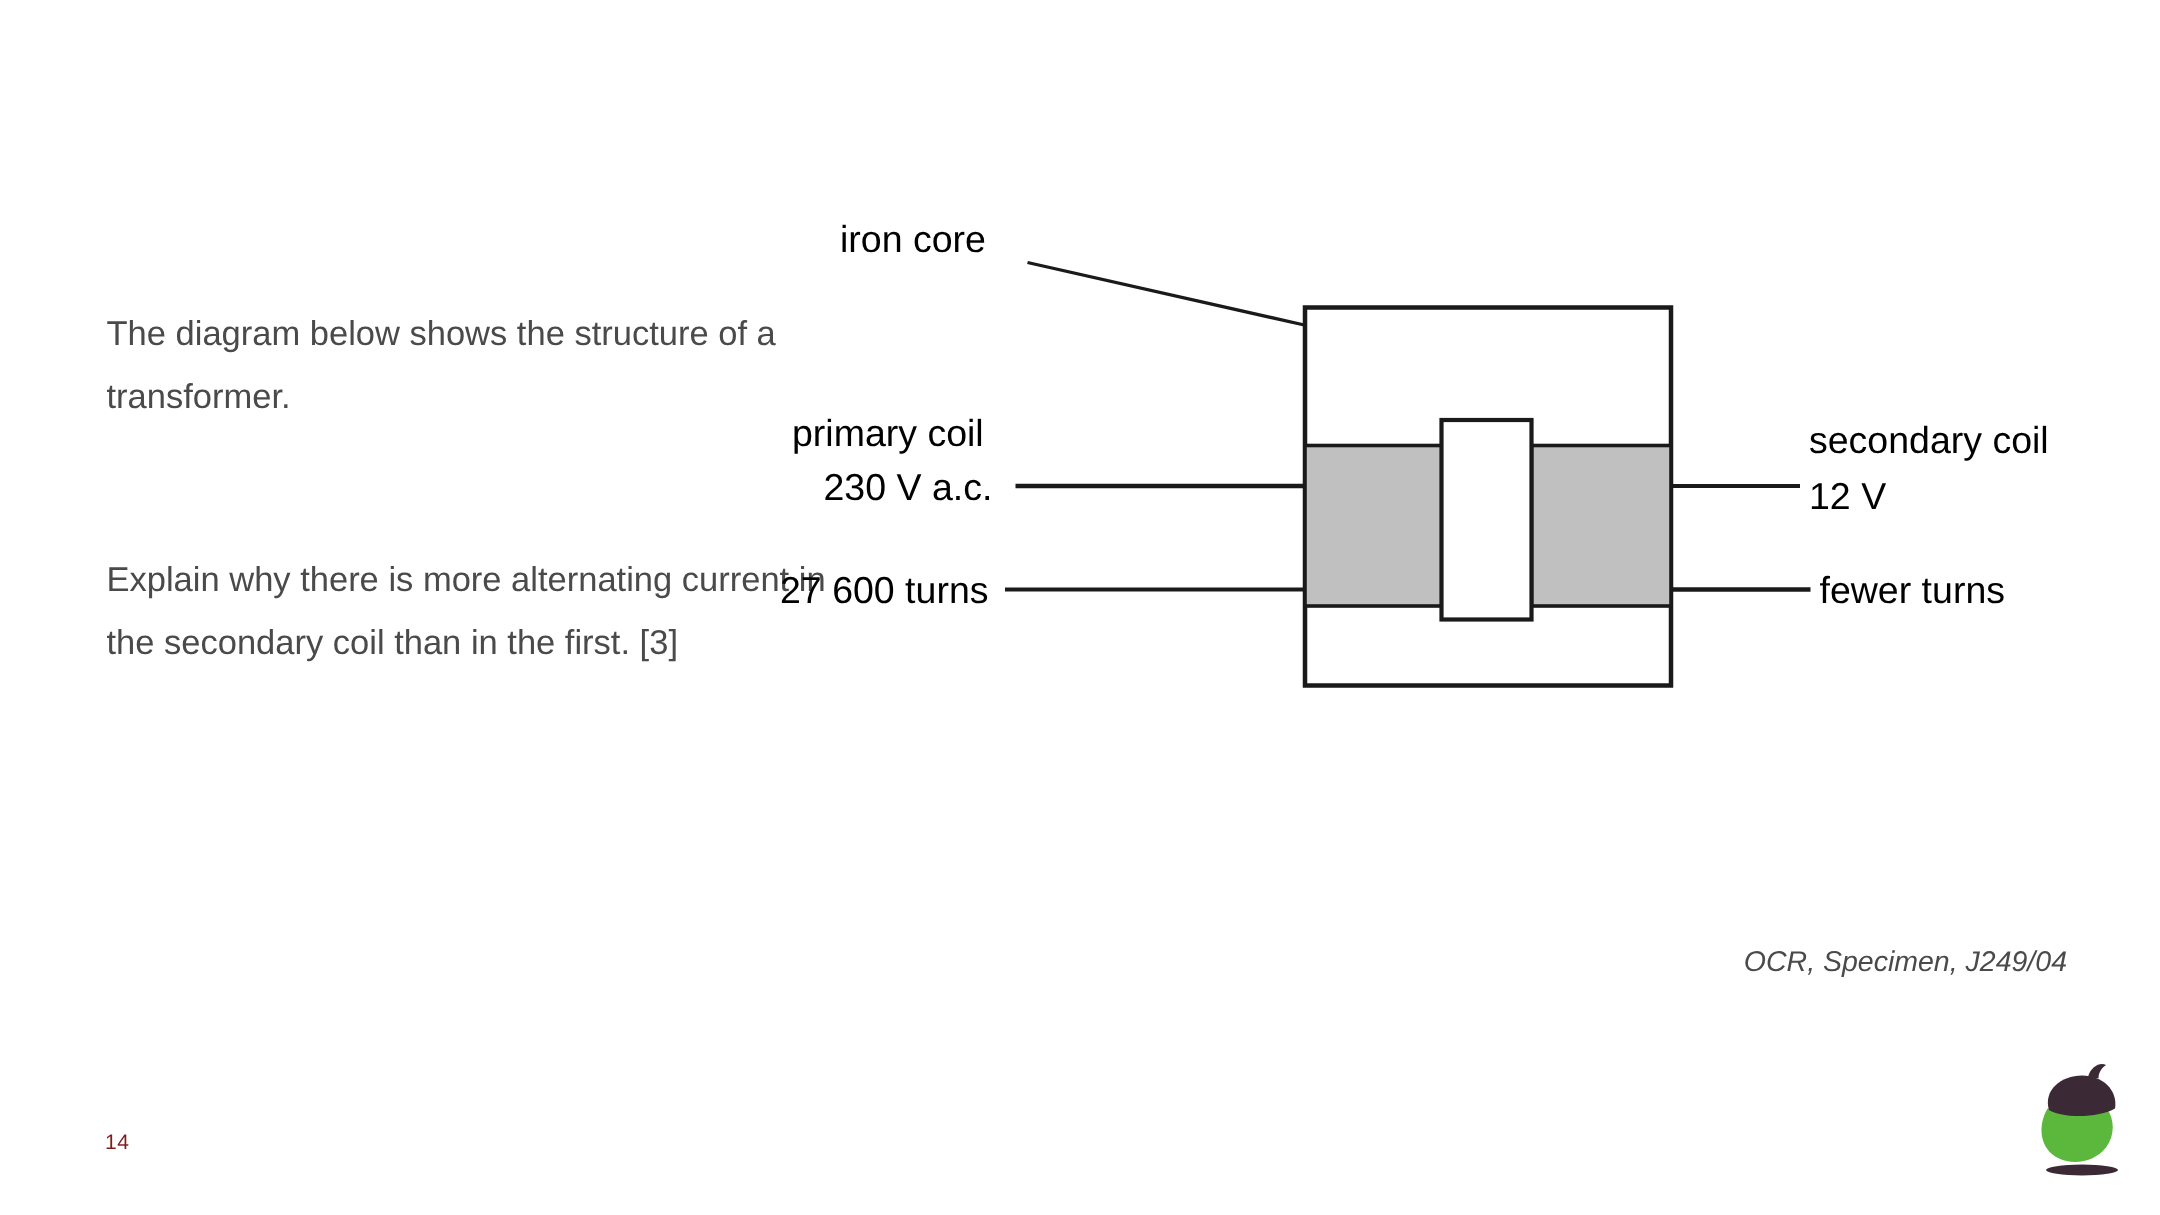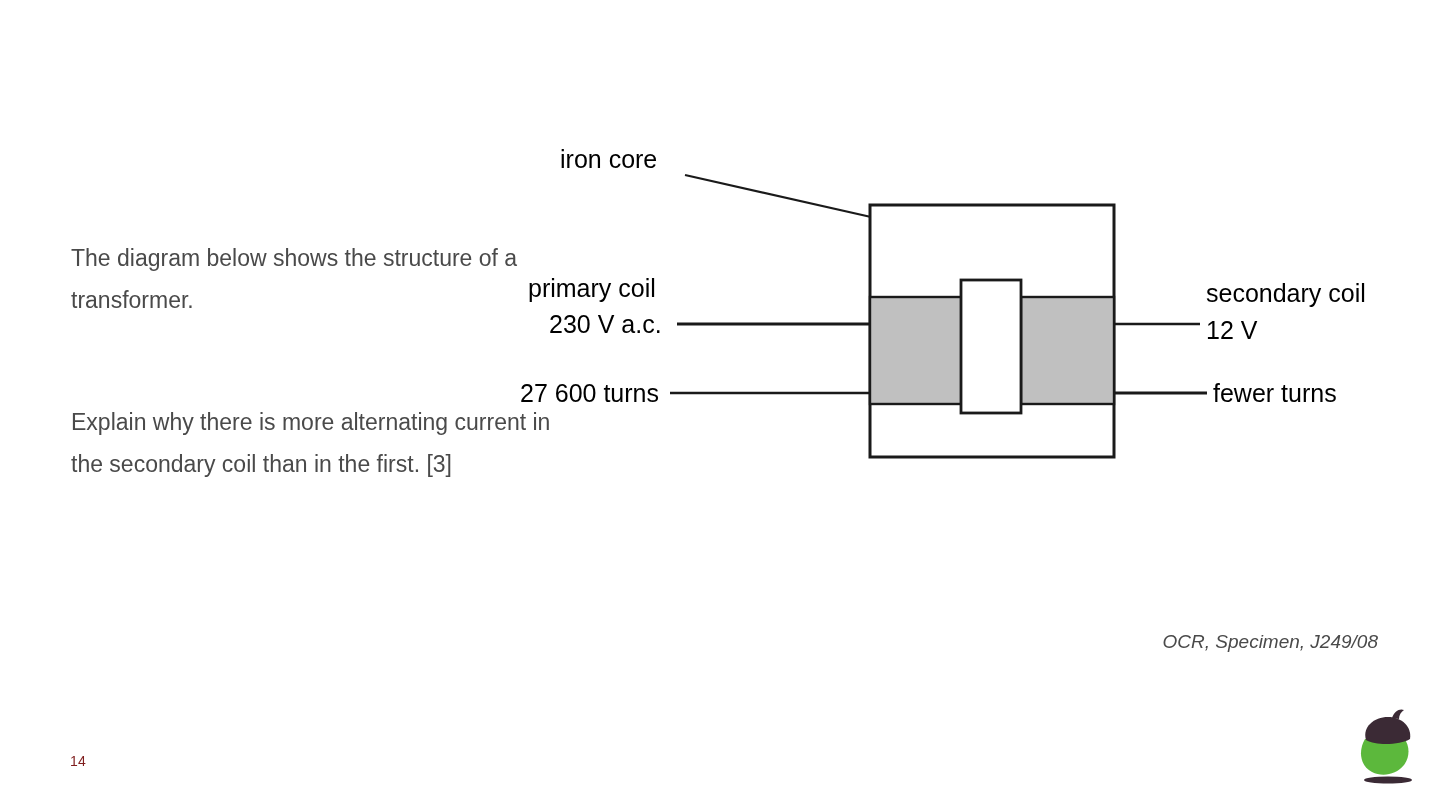--- a/index.html
+++ b/index.html
@@ -33,21 +33,20 @@
   }
 
   .body-block {
     position: absolute;
     left: 71px;
     width: 480px;
     font-size: 23px;
     line-height: 42px;
     color: #4a4a4a;
     font-weight: 400;
-    margin-top: 36px;
   }
   #question-intro { top: 201px; }
   #question-prompt { top: 365px; }
 
   
   #diagram {
     position: absolute;
     left: 500px;
     top: 130px;
     width: 920px;
@@ -127,21 +126,21 @@
 
       <text x="706" y="172" font-family="Liberation Sans, sans-serif" font-size="25" fill="#000000">secondary coil</text>
 
       <text x="706" y="209" font-family="Liberation Sans, sans-serif" font-size="25" fill="#000000">12 V</text>
 
       <text x="713" y="272" font-family="Liberation Sans, sans-serif" font-size="25" fill="#000000">fewer turns</text>
     </svg>
   </div>
 
   <div id="attribution">
-    <span class="attr-line">OCR, Specimen, J249/08</span>
+    <span class="attr-line">OCR, Specimen, J249/04</span>
   </div>
 
   <div id="page-number">14</div>
 
   <div id="logo">
     <svg width="72" height="82" viewBox="0 0 72 82" xmlns="http://www.w3.org/2000/svg">
 
       <path d="M13 33 C6 45, 8 60, 20 66 C30 71, 44 69, 52 59 C58 51, 58 40, 52 32 Z" fill="#5cb83c"></path>
 
       <path d="M14 34 C10 21, 22 11, 36 11 C50 11, 60 21, 58 33 C48 39, 24 40, 14 34 Z" fill="#3b2a35"></path>

